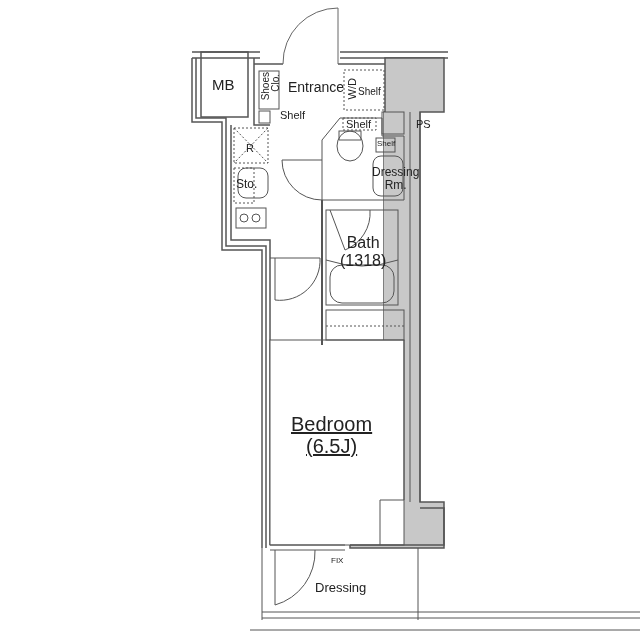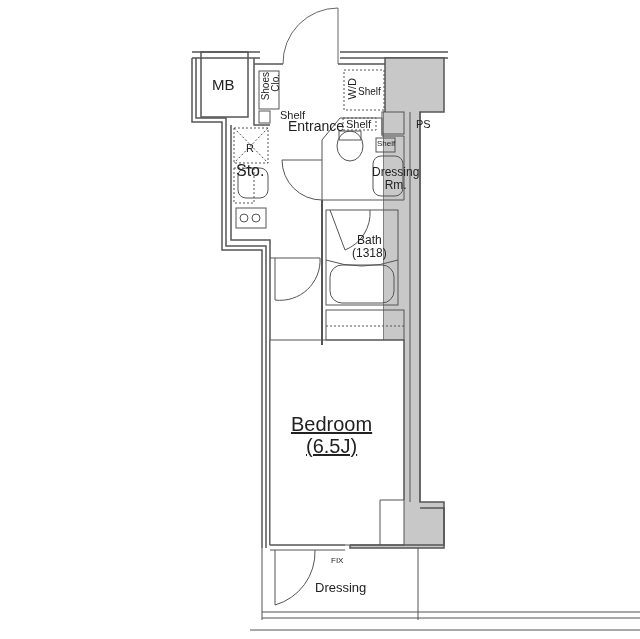--- a/index.html
+++ b/index.html
@@ -89,34 +89,34 @@
 
     <path d="M262 548 V620 M418 548 V620 M262 612 H640 M262 618 H640 M250 630 H640"></path>
   </g>
 
   <path d="M350 545 H444 V508 H420" fill="none" stroke="#555" stroke-width="1.5"></path>
 </svg>
 
 <div class="lbl" style="left:212px;top:77px;font-size:15px;">MB</div>
 <div class="lbl vert" style="left:260px;top:72px;font-size:10px;">Shoes</div>
 <div class="lbl vert" style="left:270px;top:74px;font-size:10px;">Clo.</div>
-<div class="lbl" style="left:288px;top:80px;font-size:14px;margin-top:39px;">Entrance</div>
+<div class="lbl" style="left:288px;top:80px;font-size:14px;">Entrance</div>
 <div class="lbl vert" style="left:346px;top:78px;font-size:11px;">W/D</div>
 <div class="lbl" style="left:358px;top:86px;font-size:10px;">Shelf</div>
 <div class="lbl" style="left:280px;top:109px;font-size:11px;">Shelf</div>
 <div class="lbl" style="left:346px;top:118px;font-size:11px;">Shelf</div>
 <div class="lbl" style="left:386px;top:118px;font-size:11px;padding-left:30px;">PS</div>
 <div class="lbl" style="left:377px;top:140px;font-size:8px;">Shelf</div>
 <div class="lbl" style="left:246px;top:142px;font-size:11px;">R</div>
-<div class="lbl" style="left:236px;top:162px;font-size:16px;">Sto.</div>
+<div class="lbl" style="left:236px;top:178px;font-size:12px;">Sto.</div>
 <div class="lbl" style="left:324px;top:166px;font-size:12px;margin-left:48px;">
   <span>Dressing</span><br>
   <span>Rm.</span>
 </div>
-<div class="lbl" style="left:352px;top:234px;font-size:12px;">
+<div class="lbl" style="left:340px;top:234px;font-size:16px;">
   <span>Bath</span><br>
   <span>(1318)</span>
 </div>
 <div class="lbl" style="left:291px;top:413px;font-size:20px;text-decoration:underline;">
   <span>Bedroom</span><br>
   <span>(6.5J)</span>
 </div>
 <div class="lbl" style="left:331px;top:557px;font-size:8px;">FIX</div>
 <div class="lbl" style="left:315px;top:581px;font-size:13px;">Dressing</div>
 

